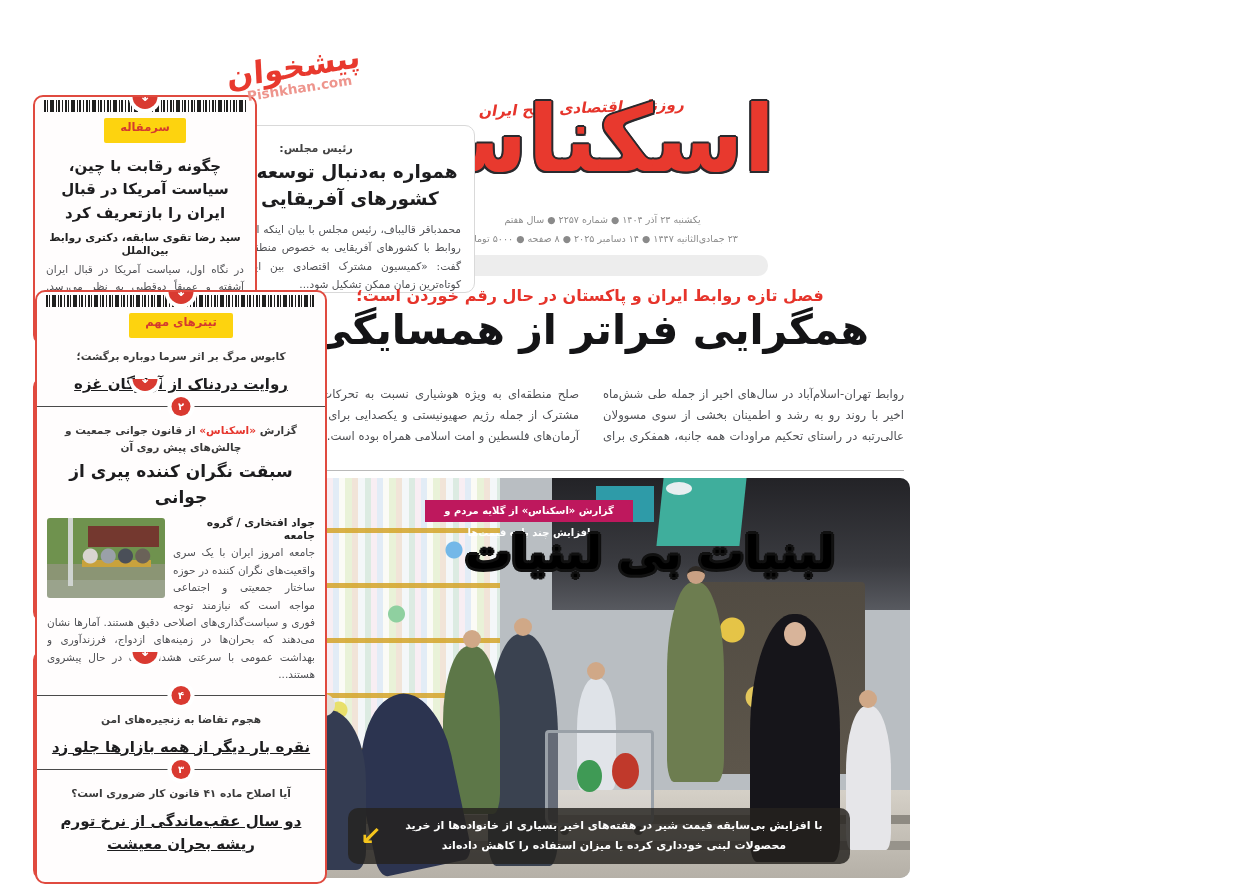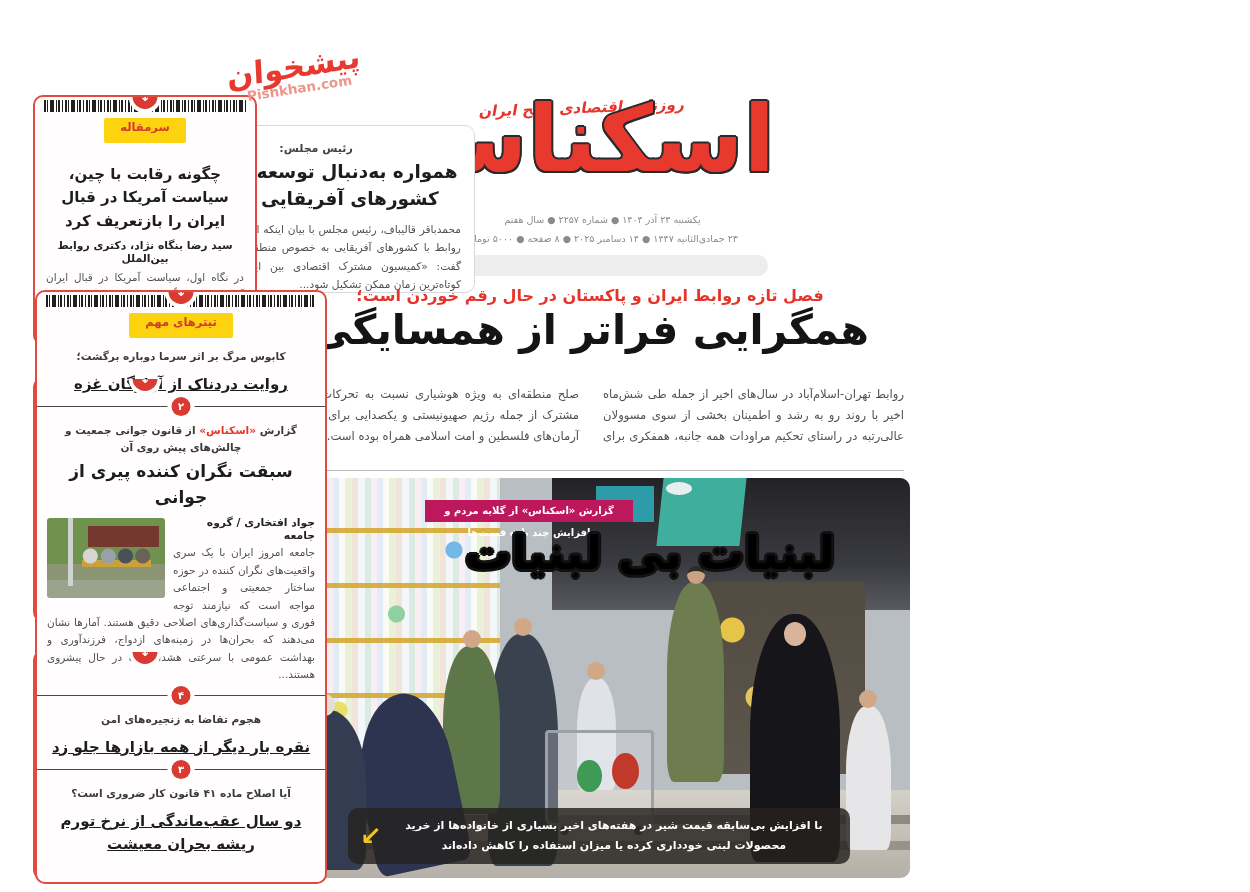--- a/index.html
+++ b/index.html
@@ -69,21 +69,21 @@
   .po-glasses { position:absolute; left:26px; top:34px; width:35px; height:7px; border-top:2px solid #7c6f5f; }
   .po-suit { position:absolute; left:4px; bottom:0; width:79px; height:42px; background:#23242a; border-radius:40% 40% 0 0; }
   .po-shirt { position:absolute; left:35px; bottom:0; width:17px; height:30px; background:#f2f2f0; clip-path:polygon(50% 0,100% 100%,0 100%); }
   #tr-tab { left:18px; top:64px; }
 
   
   .lbox { right:993px; width:224px; }
   #lbox1 { top:95px; height:250px; }
   #lbox2 { top:377px; height:245px; }
   #lbox3 { top:650px; height:230px; }
-  .lbox .hl1 { font-size:15px; line-height:1.55; margin:20px 8px 0; }
+  .lbox .hl1 { font-size:15px; line-height:1.55; margin:12px 8px 0; }
   .lbox .byline { text-align:center; font-size:10.8px; font-weight:bold; color:#222; margin-top:6px; }
   .lbox .body-txt { font-size:10.4px; line-height:1.68; margin:4px 11px 0; }
 
   
   #main-kicker { position:absolute; left:270px; top:286px; width:640px; text-align:center;
     color:#e6342b; font-size:16px; font-weight:bold; }
   #main-hl { position:absolute; left:270px; top:306px; width:640px; text-align:center;
     font-size:41px; font-weight:bold; color:#141416; letter-spacing:-1px; }
   #main-body { position:absolute; left:278px; top:384px; width:626px; height:66px;
     font-size:11.6px; line-height:1.8; column-count:2; column-gap:24px; column-fill:auto; overflow:hidden; }
@@ -203,21 +203,21 @@
       <div id="tr-hl" class="hl">همواره به‌دنبال توسعه روابط با کشورهای آفریقایی هستیم</div>
       <div id="tr-body" class="body-txt">محمدباقر قالیباف، رئیس مجلس با بیان اینکه ایران به‌دنبال توسعه روابط با کشورهای آفریقایی به خصوص منطقه شاخ آفریقاست، گفت: «کمیسیون مشترک اقتصادی بین ایران و اتیوپی در کوتاه‌ترین زمان ممکن تشکیل شود...</div>
     </div>
   </div>
 
   <div class="redbox lbox" id="lbox1">
     <div class="arrow-circle">↓</div>
     <div class="barcode"></div>
     <div class="tagwrap"><span class="tag">سرمقاله</span></div>
     <div class="hl hl1">چگونه رقابت با چین، سیاست آمریکا در قبال ایران را بازتعریف کرد</div>
-    <div class="byline">سید رضا بنگاه نژاد، دکتری روابط بین‌الملل</div>
+    <div class="byline">سید رضا تقوی سابقه، دکتری روابط بین‌الملل</div>
     <div class="body-txt">در نگاه اول، سیاست آمریکا در قبال ایران آشفته و عمیقاً دوقطبی به نظر می‌رسد. دونالد ترامپ از برجام خارج شد و کارزار «فشار حداکثری» را به راه انداخت؛ جو بایدن در مقابل، تلاش کرد تا توافق را احیا کند و تنش را کاهش دهد. اما این هرج و مرج ظاهری، یک منطق پنهان و یک «تک‌صدایی» راهبردی عمیق‌تر در واشینگتن را پنهان می‌کند...</div>
     <div class="readmore"><span class="bullet-sq"></span><span>صفحه ۲ را بخوانید</span></div>
   </div>
 
   <div class="redbox lbox" id="lbox2">
     <div class="arrow-circle">↓</div>
     <div class="barcode"></div>
     <div class="tagwrap"><span class="tag">گزارش</span></div>
     <div class="kicker-sm"><span class="brand">«اسکناس»</span><span> مشکلات معیشتی و تأثیر آن بر ایمنی معادن را بررسی کرد</span></div>
     <div class="hl" style="font-size:16.5px; margin-top:5px;">وقتی نان به بهای جان تمام می‌شود</div>

